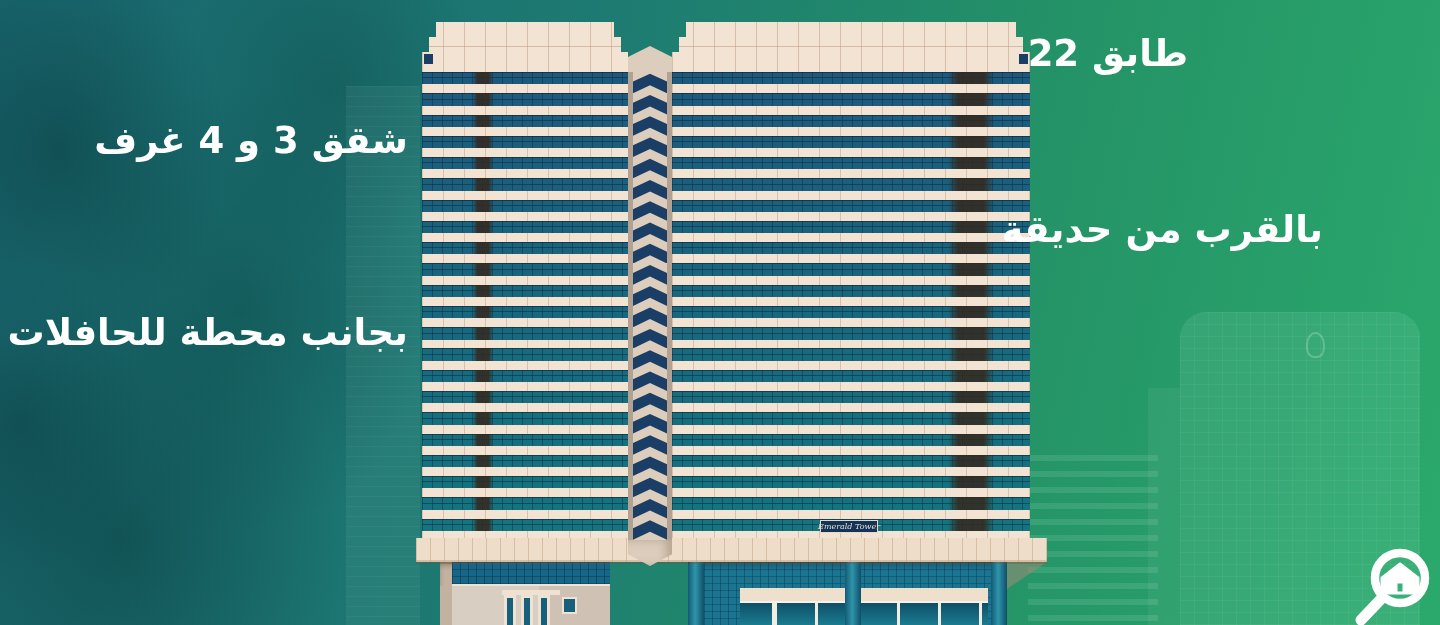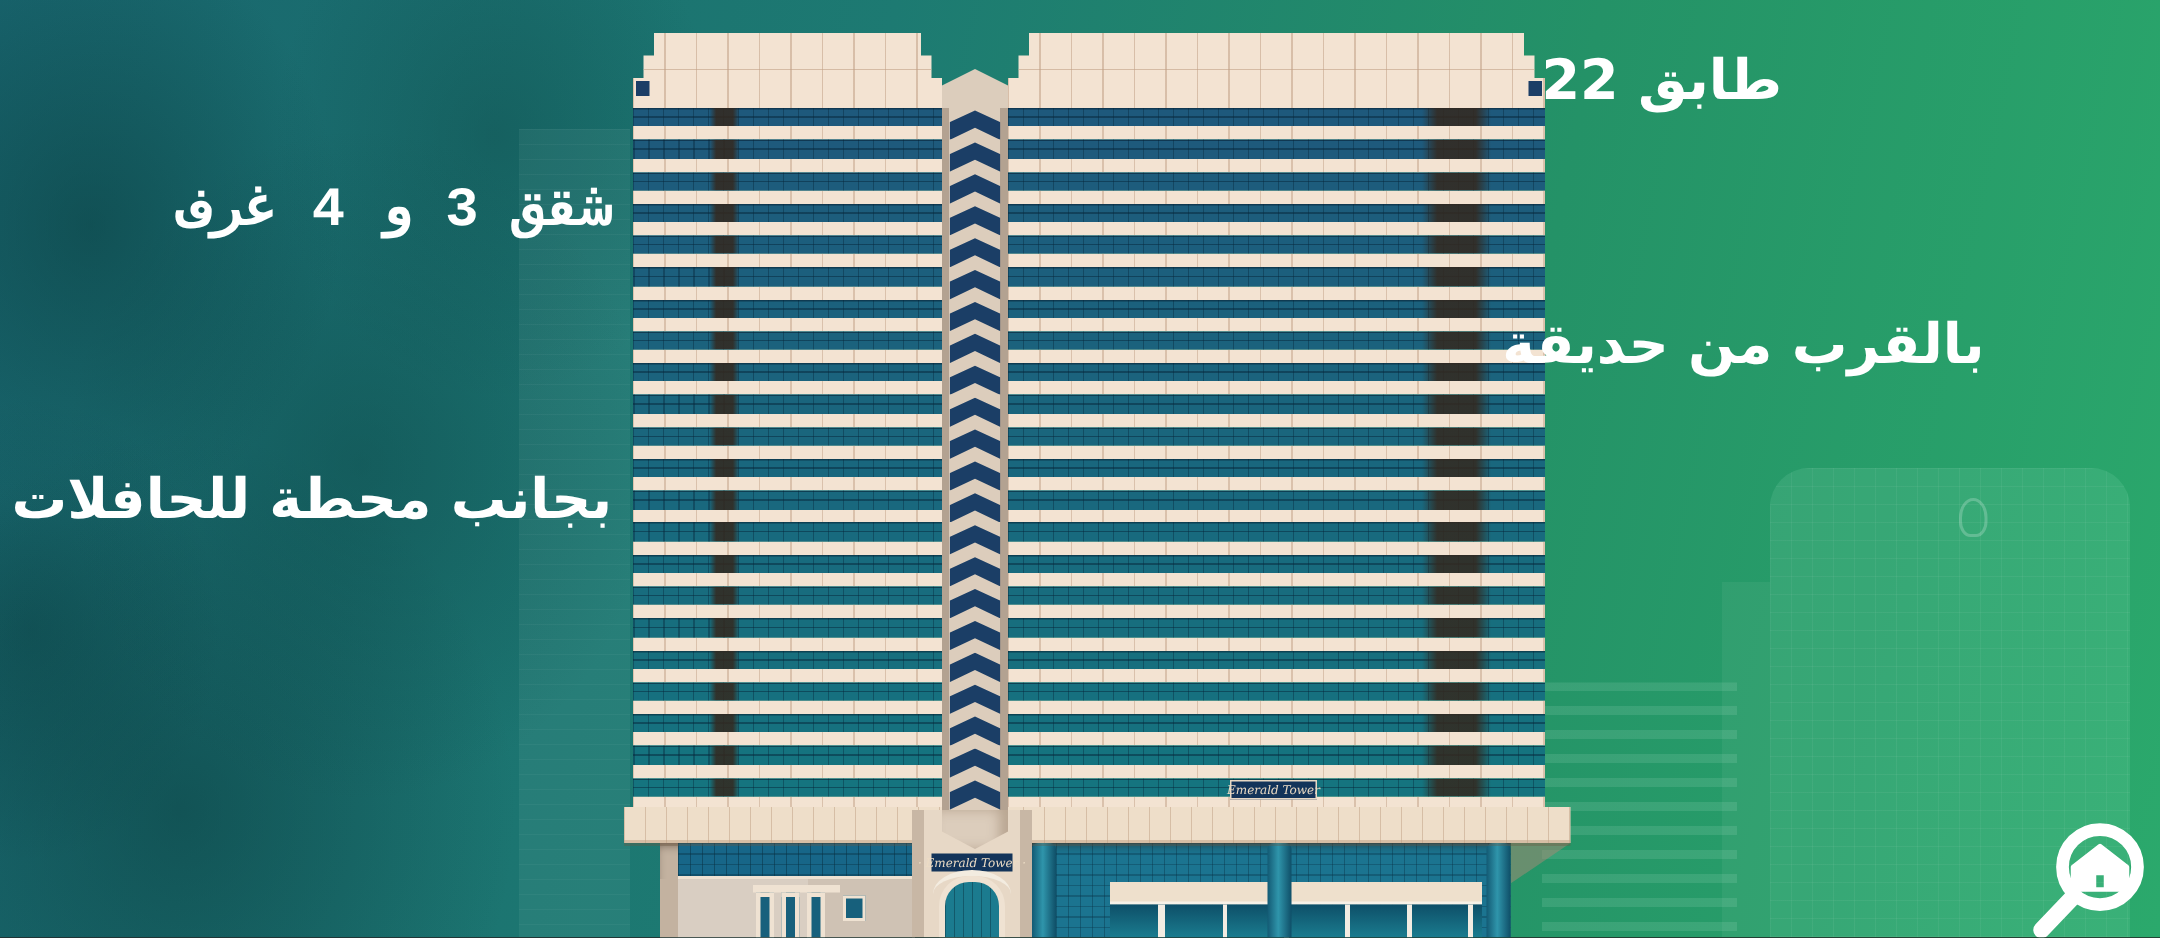--- a/index.html
+++ b/index.html
@@ -105,21 +105,21 @@
   .center-sign{position:absolute;left:12px;top:28px;width:56px;height:14px;font-size:8px;}
   .right-sign{position:absolute;left:820px;top:520px;width:58px;height:13px;font-size:8px;z-index:5;}
   .door{position:absolute;left:18px;top:44px;width:44px;height:41px;box-sizing:border-box;
     background-color:#1b7b8f;border:4px solid #efe2d2;border-bottom:none;border-radius:20px 20px 0 0;
     background-image:repeating-linear-gradient(90deg, rgba(8,48,62,.45) 0 1px, transparent 1px 6px);}
   .door-arc{position:absolute;left:14px;top:40px;width:52px;height:12px;border-radius:50% 50% 0 0/100% 100% 0 0;
     background:transparent;border-top:4px solid #f3ece0;}
   
   .label{position:absolute;color:#ffffff;font-weight:700;font-size:37px;line-height:1.15;z-index:8;white-space:nowrap;}
   .label-floors{right:252px;top:33px;}
-  .label-apartments{right:1032px;top:120px;font-family:Liberation Mono, monospace;}
+  .label-apartments{right:1032px;top:120px;}
   .label-park{right:117px;top:209px;}
   .label-bus{right:1032px;top:312px;}
   
   .logo{position:absolute;left:1348px;top:540px;width:92px;height:86px;z-index:9;cursor:pointer;}
 </style>
 </head>
 <body>
 
 <div id="stage">
 
@@ -149,27 +149,20 @@
   <div class="ground-right">
     <div class="storefront">
       <div class="sf-band"></div>
       <div class="sf-glass"></div>
     </div>
     <div class="pilaster" style="left:0"></div>
     <div class="pilaster" style="left:157px"></div>
     <div class="pilaster" style="left:303px"></div>
   </div>
 
-  <div class="portal">
-    <div class="sign center-sign">
-      <span>· Emerald Tower ·</span>
-    </div>
-    <div class="door-arc"></div>
-    <div class="door"></div>
-  </div>
 
   <div class="sign right-sign">
     <span>Emerald Tower</span>
   </div>
 
   <div class="label label-floors">22 طابق</div>
   <div class="label label-apartments">شقق 3 و 4 غرف</div>
   <div class="label label-park">بالقرب من حديقة</div>
   <div class="label label-bus">بجانب محطة للحافلات</div>
 

